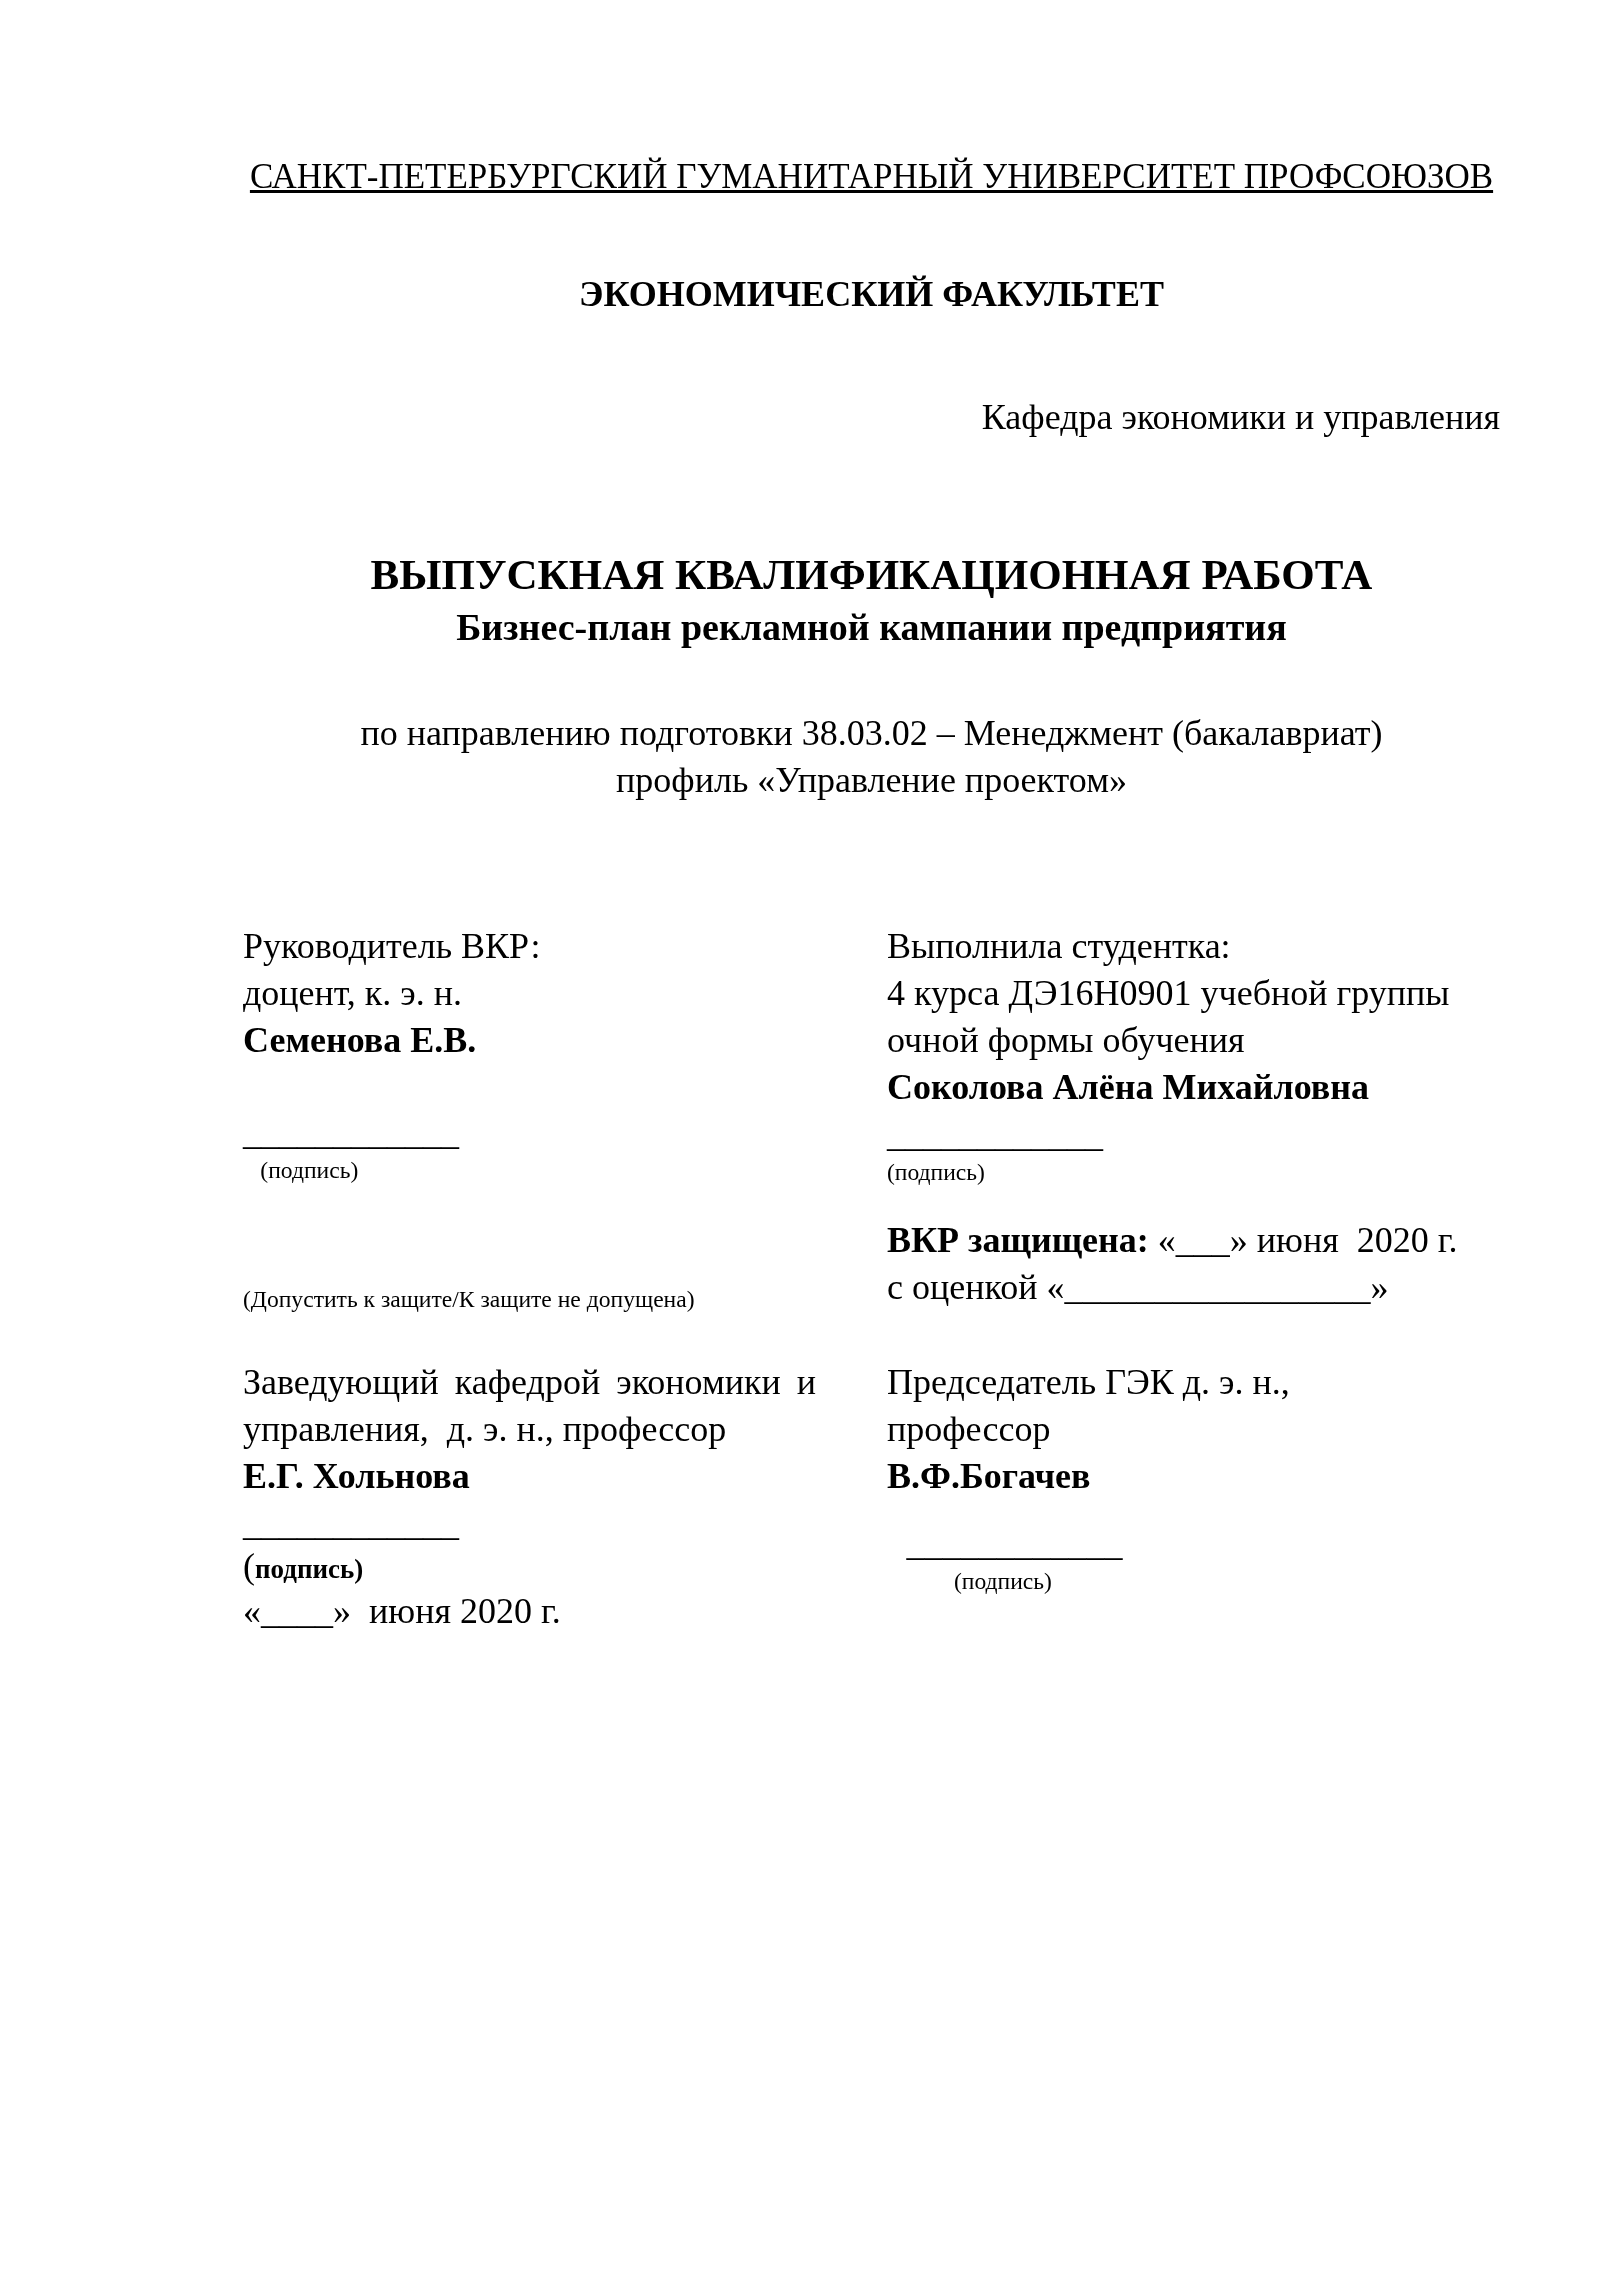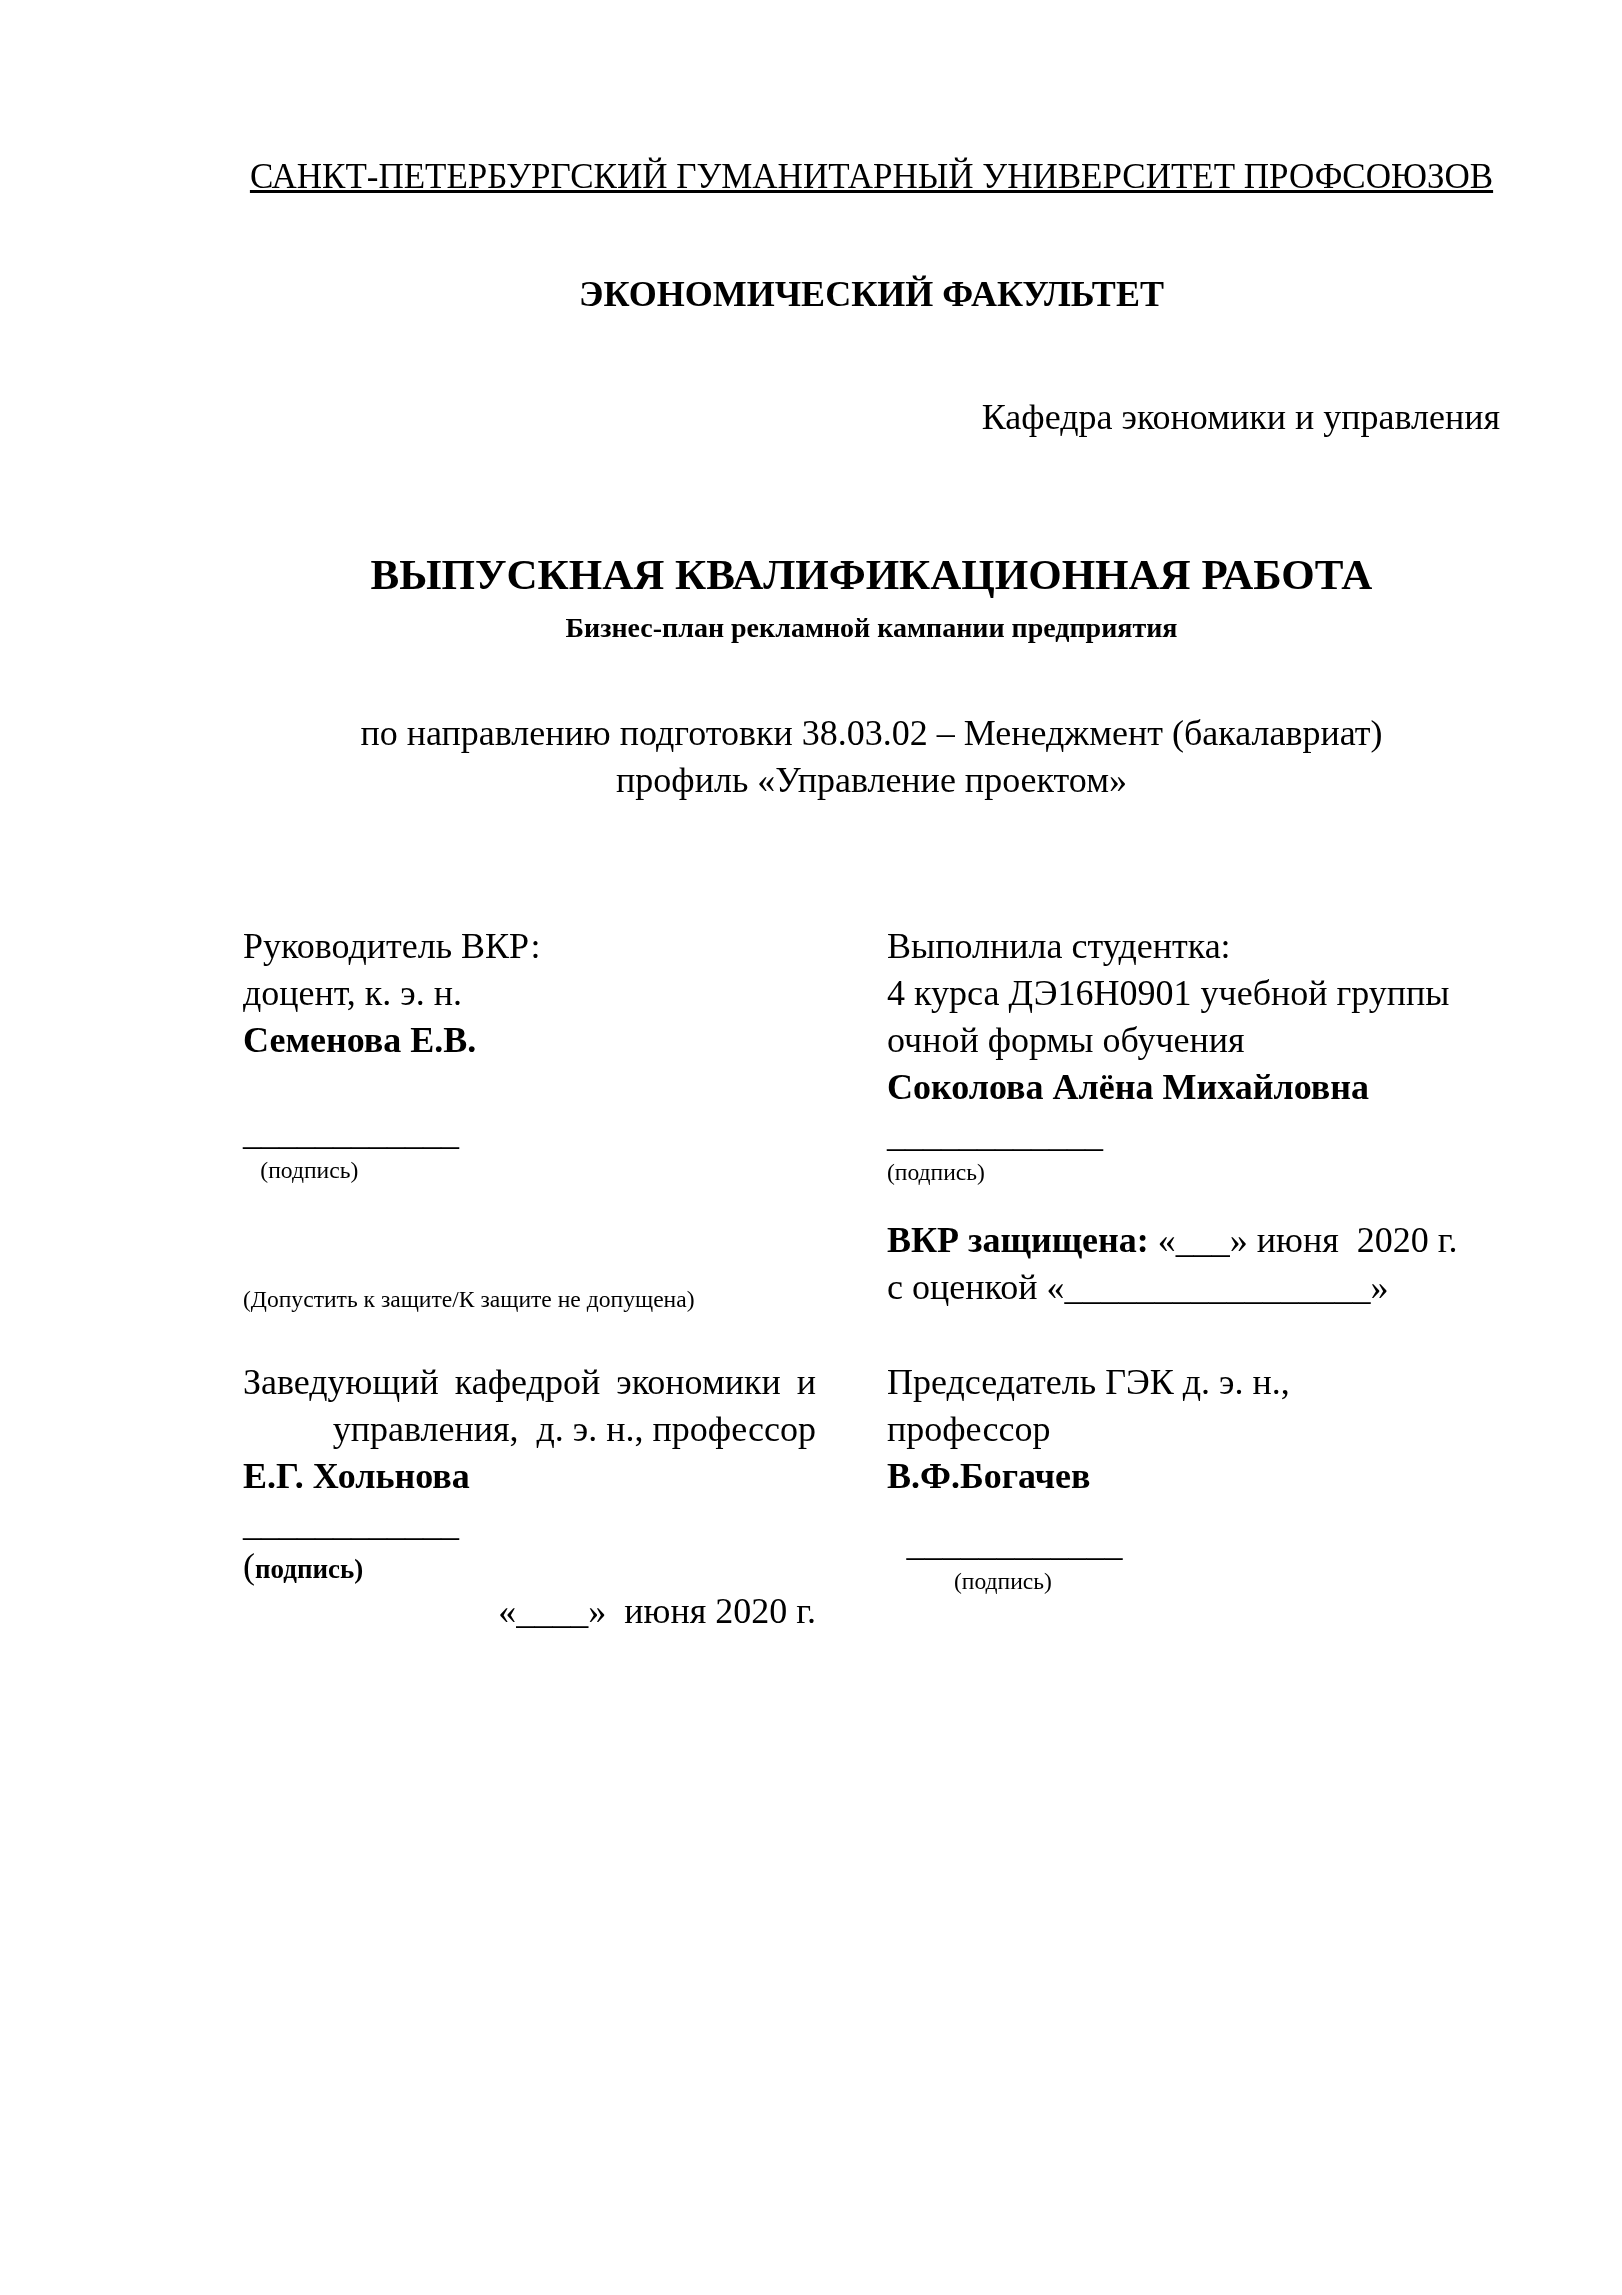--- a/index.html
+++ b/index.html
@@ -13,41 +13,41 @@
     color: #000000;
     font-family: "Liberation Serif", "DejaVu Serif", serif;
     font-size: 36px;
     line-height: 47px;
     padding: 153px 123px 0 243px;
   }
 
   .center { text-align: center; }
   .right-align { text-align: right; }
   .bold { font-weight: bold; }
-  .pre { white-space: pre-wrap; text-align: right; }
+  .pre { white-space: pre-wrap; }
 
   .university {
     font-size: 35px;
     text-decoration: underline;
     margin-bottom: 71px;
   }
   .faculty {
     font-weight: bold;
     margin-bottom: 76px;
   }
   .department { margin-bottom: 104px; margin-top: 45px; }
 
   .doc-title {
     font-weight: bold;
     font-size: 43px;
     line-height: 59px;
   }
   .subtitle {
     font-weight: bold;
-    font-size: 28px;
+    font-size: 38px;
     margin-bottom: 59px;
   }
   .program { margin-bottom: 119px; }
 
   .row { display: flex; align-items: flex-start; }
   .col-left  { width: 573px; flex: 0 0 573px; }
   .col-right { width: 612px; flex: 0 0 612px; margin-left: 71px; }
 
   .caption { font-size: 23.6px; line-height: 28px; }
   .indent-sm { padding-left: 17.3px; }

